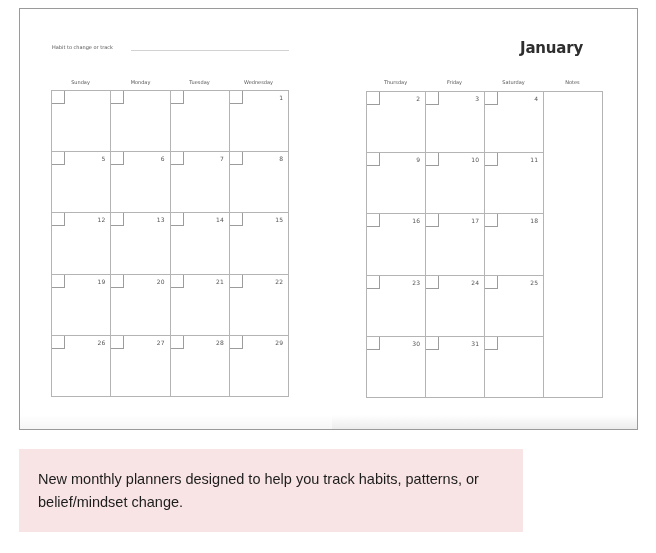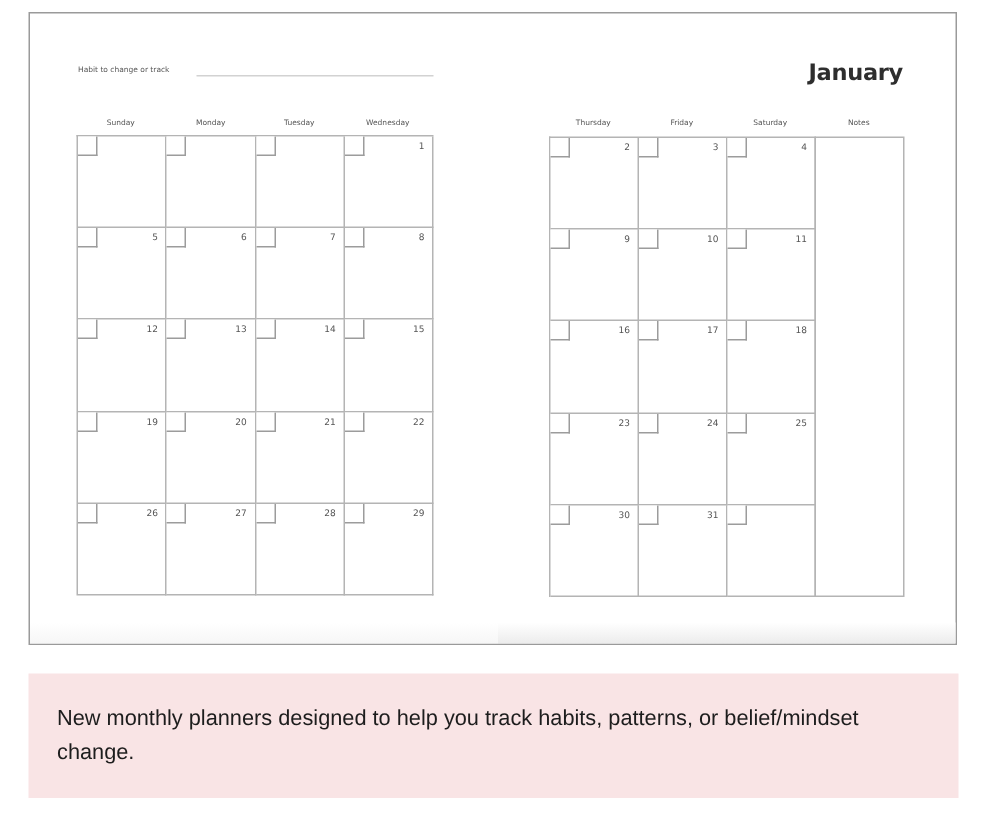--- a/index.html
+++ b/index.html
@@ -2,28 +2,28 @@
 <html><head>
 <meta charset="utf-8">
 <style>
   html, body { margin: 0; padding: 0; background: #ffffff; }
   body { width: 656px; height: 553px; position: relative; overflow: hidden; font-family: "DejaVu Sans", sans-serif; }
   .frame { position: absolute; left: 19px; top: 8px; width: 619px; height: 422px; border: 1px solid #9a9a9a; background: #fff; box-sizing: border-box; }
   .frame-bottom-shade { position: absolute; left: 312px; right: 0; bottom: 0; height: 14px; background: linear-gradient(to bottom, #ffffff, #ececec); }
   .frame-bottom-shade-left { position: absolute; left: 0; width: 312px; bottom: 0; height: 14px; background: linear-gradient(to bottom, #ffffff, #f6f6f6); }
   .habit-label { position: absolute; left: 52px; top: 44px; font-size: 5px; color: #555; white-space: nowrap; }
   .habit-line { position: absolute; left: 131px; top: 50px; width: 158px; border-top: 1px solid #d2d2d2; }
-  .month-title { position: absolute; left: 520px; top: 39px; width: 82px; text-align: right; font-size: 15px; font-weight: bold; color: #2e2e2e; letter-spacing: -0.2px; }
+  .month-title { position: absolute; left: 520px; top: 39px; width: 82px; font-size: 15px; font-weight: bold; color: #2e2e2e; letter-spacing: -0.2px; }
   .day-header { position: absolute; top: 79px; font-size: 5px; color: #555; text-align: center; width: 59px; }
   .grid { position: absolute; border-top: 1px solid #b4b4b4; border-left: 1px solid #b4b4b4; box-sizing: border-box; display: grid; }
   .cell { position: relative; border-right: 1px solid #b4b4b4; border-bottom: 1px solid #b4b4b4; box-sizing: border-box; }
   .check { position: absolute; left: 0; top: 0; width: 13px; height: 13px; border-right: 1px solid #9c9c9c; border-bottom: 1px solid #9c9c9c; box-sizing: border-box; background: #fff; }
   .daynum { position: absolute; right: 5px; top: 3px; font-size: 6px; color: #555; }
   .notes { position: absolute; border: 1px solid #b4b4b4; box-sizing: border-box; }
-  .caption { position: absolute; left: 19px; top: 449px; width: 620px; height: 83px; background: #f9e4e5; box-sizing: border-box; padding: 19px 20px 0 19px; }
+  .caption { position: absolute; left: 19px; top: 449px; width: 504px; height: 83px; background: #f9e4e5; box-sizing: border-box; padding: 19px 20px 0 19px; }
   .caption-text { font-family: "Liberation Sans", sans-serif; font-size: 14.5px; line-height: 23px; color: #1d1d1d; }
 </style>
 </head>
 <body>
 
 <div class="frame">
   <div class="frame-bottom-shade-left"></div>
   <div class="frame-bottom-shade"></div>
 </div>
 

